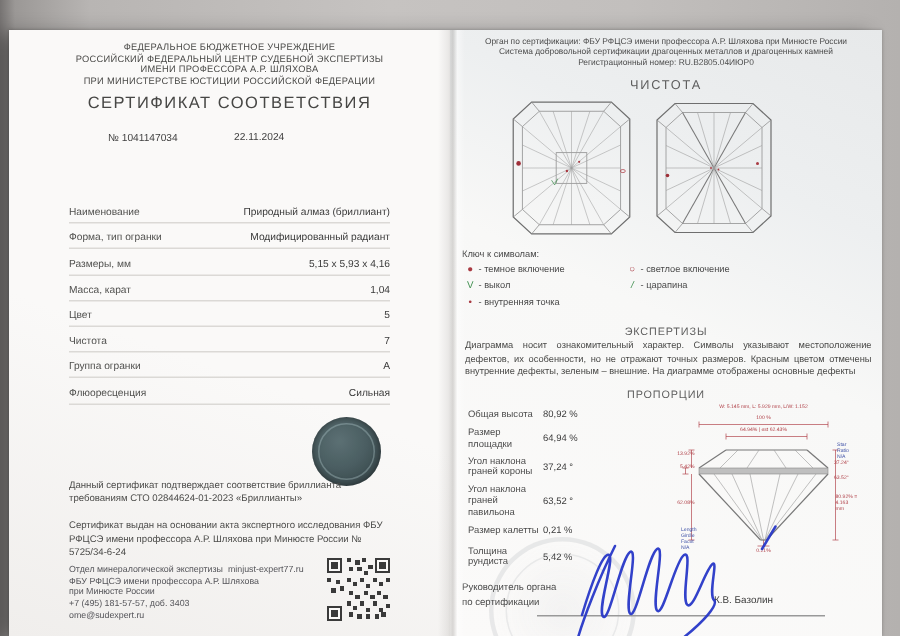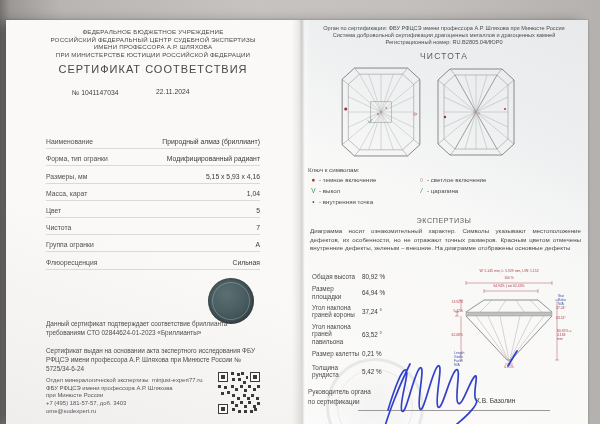--- a/index.html
+++ b/index.html
@@ -268,20 +268,21 @@
       </div>
       <div class="key-item" style="left:116px;top:156px;">
         <span class="sym red it">○</span><span>- светлое включение</span>
       </div>
       <div class="key-item" style="left:116px;top:167px;">
         <span class="sym green it">/</span><span>- царапина</span>
       </div>
 
       <div class="abs rp-comments-title">ЭКСПЕРТИЗЫ</div>
       <div class="abs rp-comments">Диаграмма носит ознакомительный характер. Символы указывают местоположение дефектов, их особенности, но не отражают точных размеров. Красным цветом отмечены внутренние дефекты, зеленым – внешние. На диаграмме отображены основные дефекты</div>
+      <div class="abs rp-prop-title">ПРОПОРЦИИ</div>
 
       <div class="pr pr1">
         <div class="plbl">Общая высота</div>
         <div class="pval">80,92 %</div>
       </div>
       <div class="pr pr2">
         <div class="plbl">Размер площадки</div>
         <div class="pval">64,94 %</div>
       </div>
       <div class="pr pr3">

